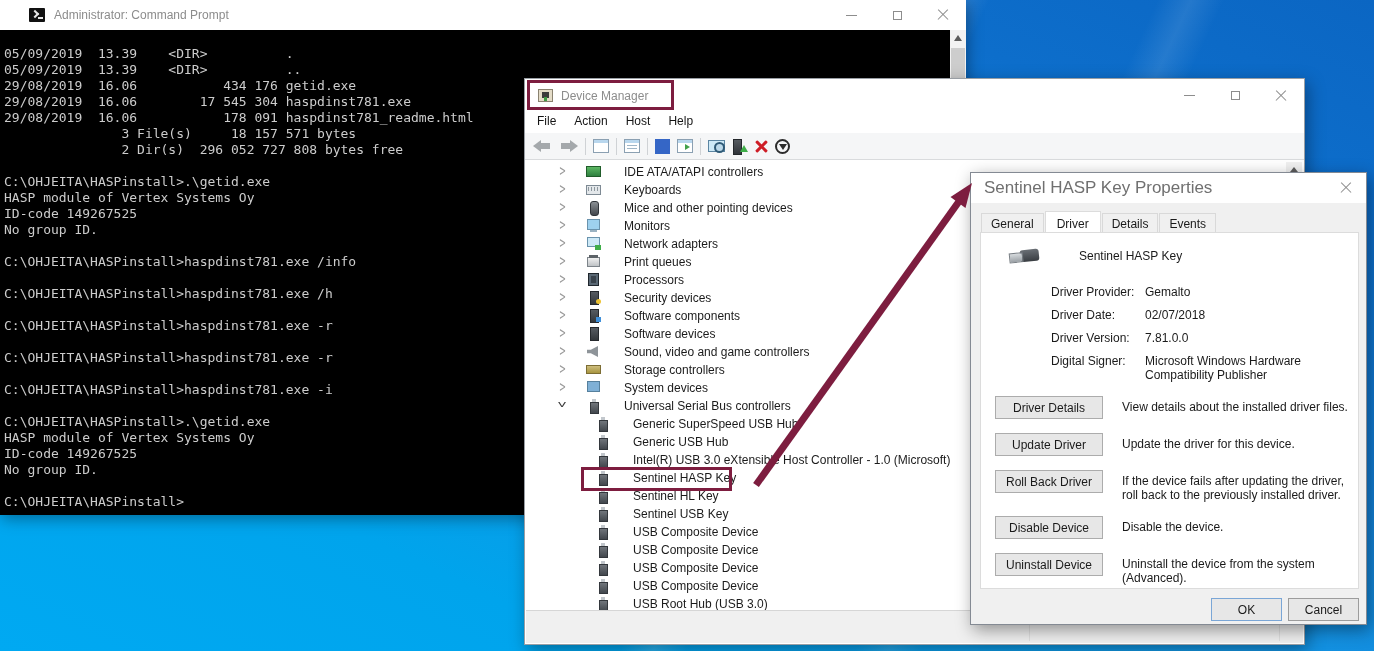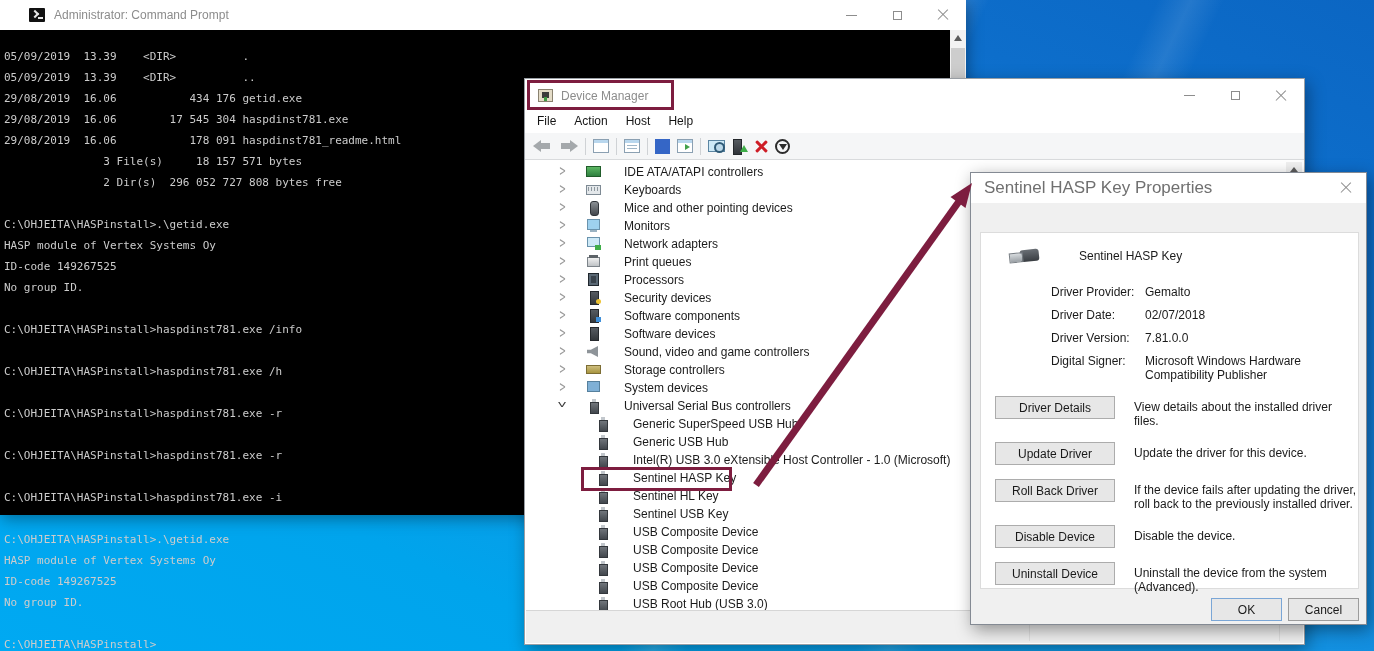--- a/index.html
+++ b/index.html
@@ -22,21 +22,21 @@
   .win-title { font-size:12px; color:#8c8c8c; }
   .capbtns { margin-left:auto; display:flex; height:100%; }
   .capbtn { width:46px; height:100%; display:flex; align-items:center; justify-content:center; position:relative; }
   .glyph-min { width:11px; height:1px; background:#8d8d8d; }
   .glyph-max { width:9px; height:9px; border:1px solid #8d8d8d; }
   .glyph-close { width:12px; height:12px; position:relative; }
   .glyph-close::before,.glyph-close::after { content:""; position:absolute; left:-1px; top:5px; width:14px; height:1.4px; background:#8d8d8d; }
   .glyph-close::before { transform:rotate(45deg);} .glyph-close::after { transform:rotate(-45deg);}
   .cmd-body { position:absolute; left:0; top:30px; right:0; bottom:0; background:#000; }
   .console { position:absolute; left:4px; top:16px; right:20px; bottom:0;
-    font-family:"DejaVu Sans Mono",monospace; font-size:11px; line-height:21px; color:#cccccc; white-space:pre; }
+    font-family:"DejaVu Sans Mono",monospace; font-size:13px; line-height:16px; color:#cccccc; white-space:pre; }
   .cmd-scroll { position:absolute; right:0; top:30px; width:16px; bottom:0; background:#f2f2f2; }
   .cmd-scroll .up { position:absolute; top:5px; left:4px; width:0; height:0;
     border-left:4px solid transparent; border-right:4px solid transparent; border-bottom:6px solid #5c5c5c; }
   .cmd-scroll .thumb { position:absolute; top:18px; left:1px; width:14px; height:110px; background:#cdcdcd; }
 
   
   .dm { position:absolute; left:524px; top:78px; width:781px; height:567px; z-index:2;
     background:#fff; border:1px solid #999ea4; box-shadow:3px 5px 16px rgba(0,0,0,.35); }
   .dm-titlebar { height:33px; background:#fff; display:flex; align-items:center; }
   .dm-icon { width:15px; height:13px; margin:0 8px 0 13px; flex:none; position:relative; background:#e4dcc8; border:1px solid #8a8270; }
@@ -125,21 +125,21 @@
      background:linear-gradient(#6a6f75,#393d42); }
   .usb-stick::after { content:""; position:absolute; left:0; top:2px; width:12px; height:8px;
      background:linear-gradient(#d6dadd,#9aa0a5); border:1px solid #777d83; }
   .dev-name { margin-left:40px; color:#1a1a1a; }
   .fields { margin:22px 0 0 70px; }
   .frow { display:flex; margin-bottom:9px; line-height:14px; }
   .flabel { width:94px; flex:none; color:#1a1a1a; }
   .fvalue { width:218px; color:#1a1a1a; }
   .actions { margin:14px 0 0 14px; }
   .arow { display:flex; align-items:flex-start; margin-bottom:14px; }
-  .act-btn { width:120px; height:23px; flex:none; background:#e7e7e7; border:1px solid #acacac;
+  .act-btn { width:108px; height:23px; flex:none; background:#e7e7e7; border:1px solid #acacac;
      font-family:"Liberation Sans",sans-serif; font-size:12px; color:#1a1a1a; display:flex; align-items:center; justify-content:center; }
   .act-desc { margin-left:19px; width:238px; color:#1a1a1a; line-height:14px; padding-top:4px; }
   .dlg-btn { position:absolute; width:71px; height:23px; top:425px; background:#e7e7e7; border:1px solid #9c9c9c;
      font-size:12px; color:#1a1a1a; display:flex; align-items:center; justify-content:center; }
   .dlg-ok { left:240px; border-color:#7aa6d6; }
   .dlg-cancel { left:317px; }
   .annot-box { position:absolute; border:3px solid #7d1d3f; z-index:5; }
   .box-title { left:527px; top:80px; width:147px; height:30px; }
   .box-hasp { left:581px; top:467px; width:151px; height:24px; }
   .arrow-svg { position:absolute; left:720px; top:160px; width:300px; height:340px; z-index:5; pointer-events:none; }
@@ -405,20 +405,27 @@
   </div>
 </div>
 
 <div class="dlg">
   <div class="dlg-titlebar">
     <span class="dlg-title">Sentinel HASP Key Properties</span>
     <span class="dlg-close">
         <span class="glyph-close"></span>
       </span>
   </div>
+  <div class="tabs">
+
+  <span class="tab">General</span>
+      <span class="tab active">Driver</span>
+      <span class="tab">Details</span>
+      <span class="tab">Events</span>
+    </div>
   <div class="tab-page">
     <div class="dev-header">
       <span class="usb-stick"></span>
       <span class="dev-name">Sentinel HASP Key</span>
     </div>
     <div class="fields">
 
         <div class="frow">
           <span class="flabel">Driver Provider:</span>
           <span class="fvalue">Gemalto</span>

